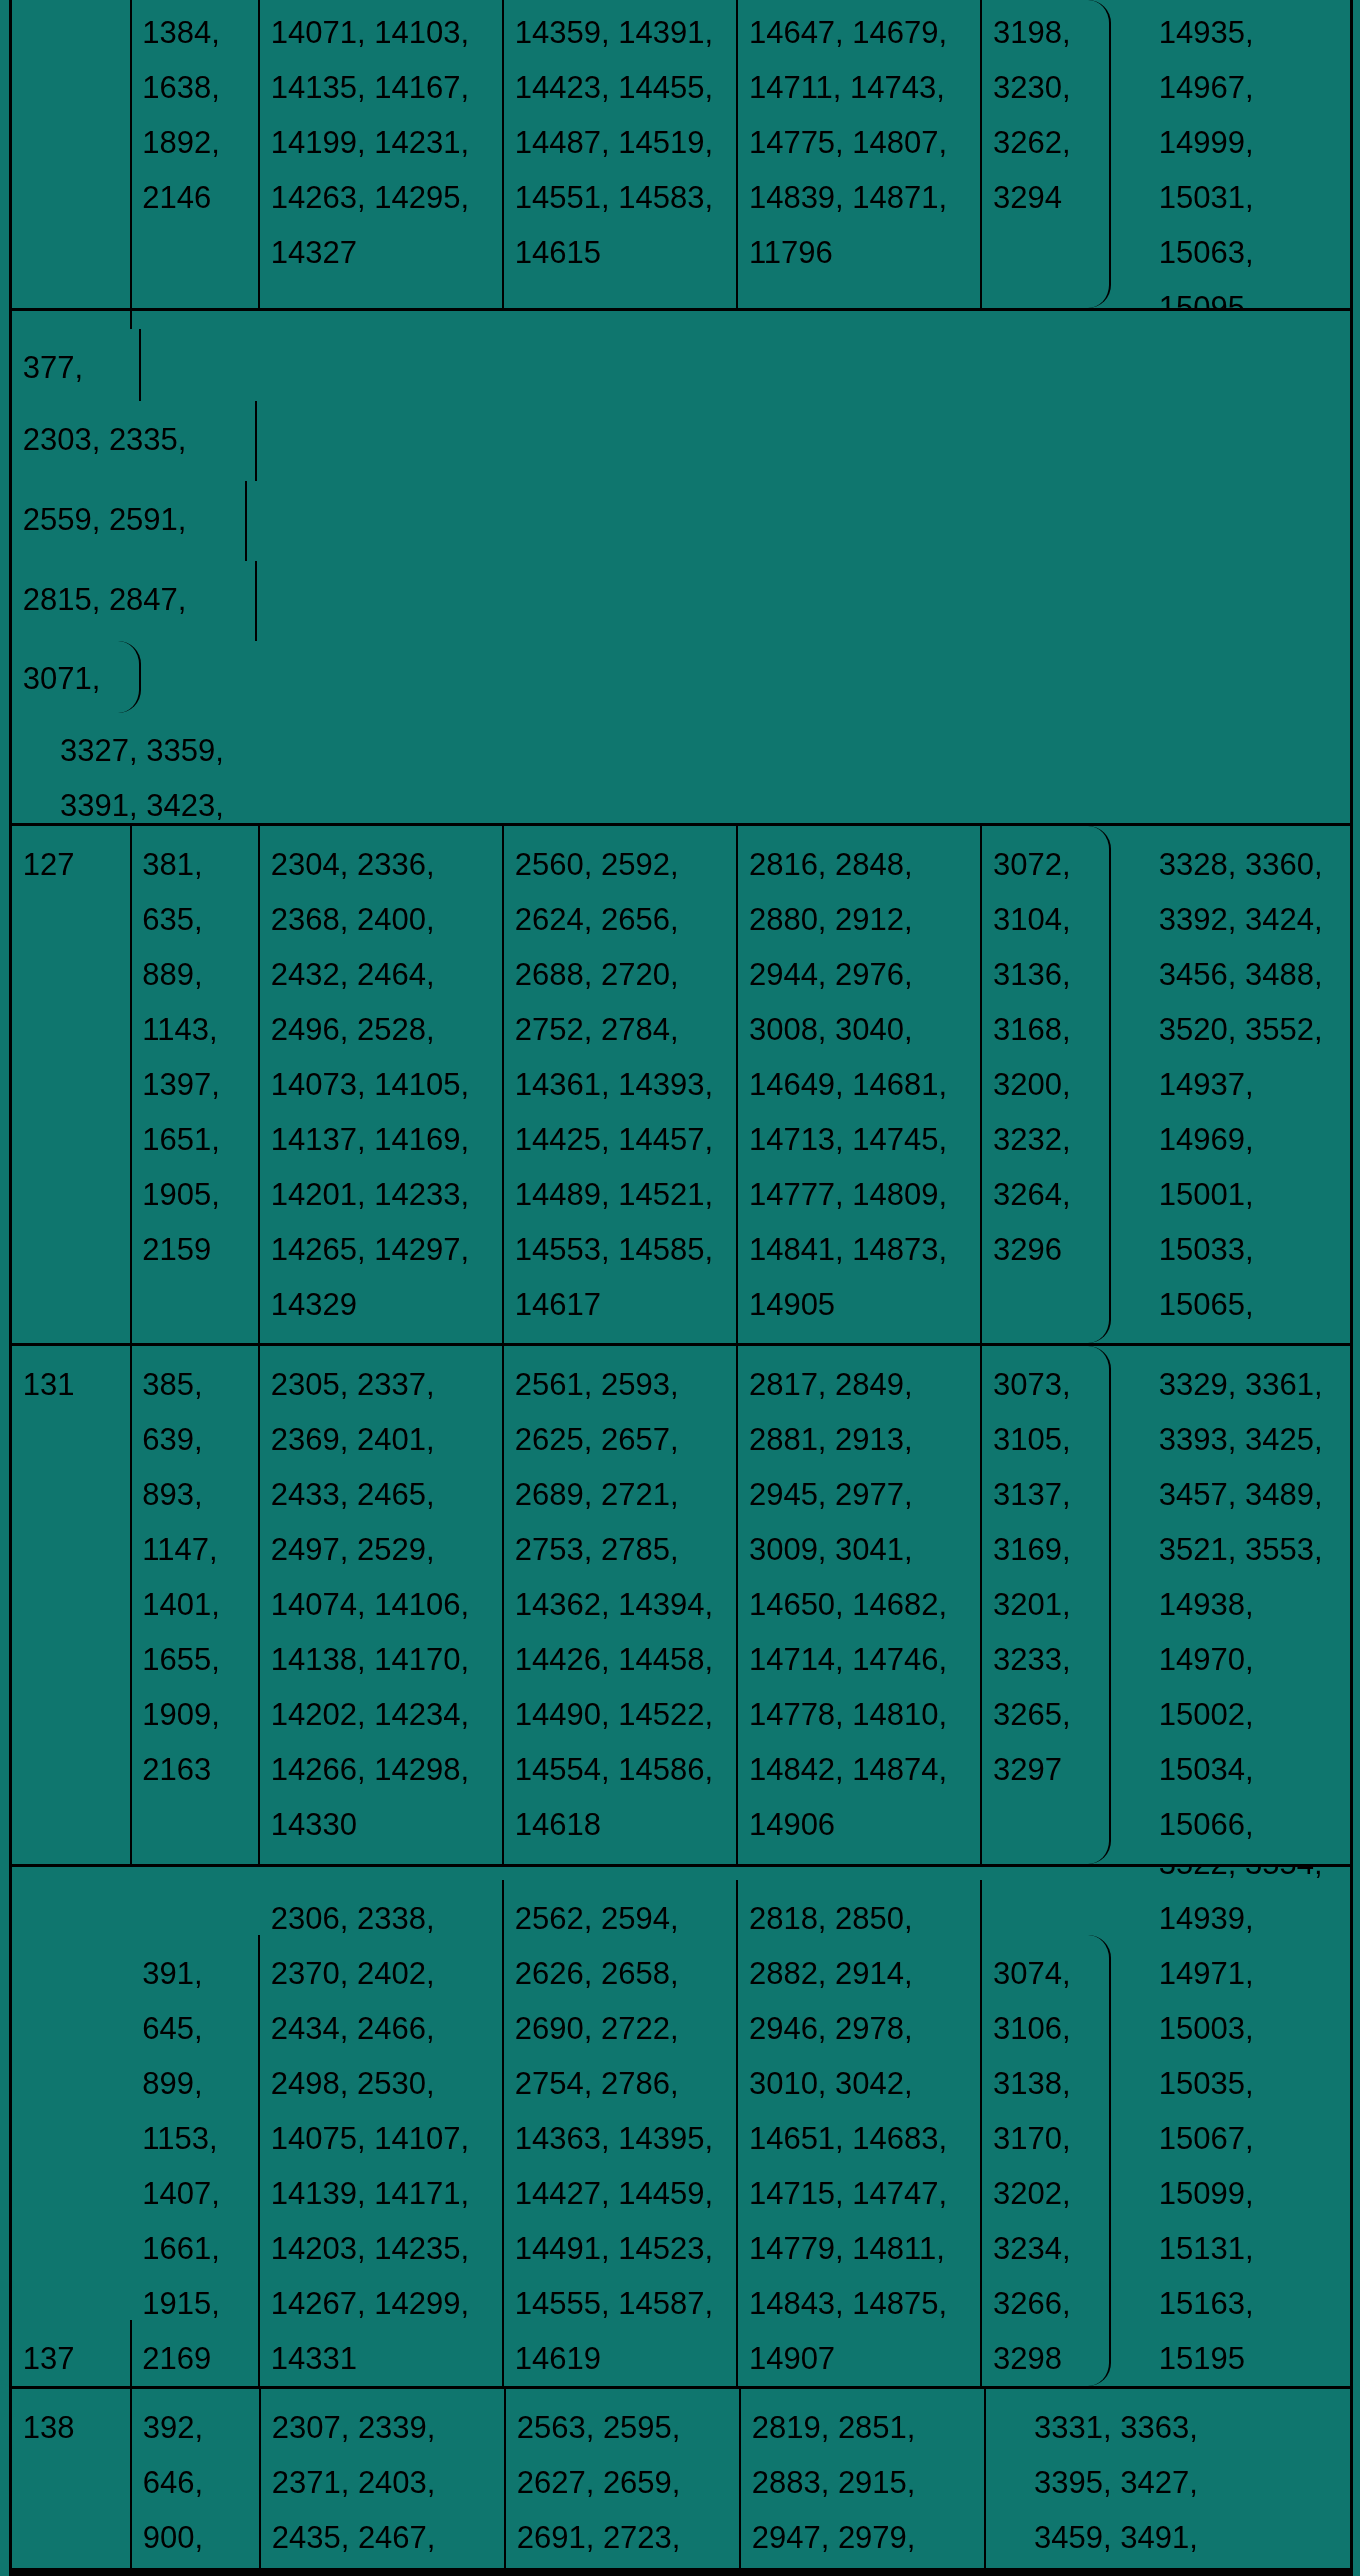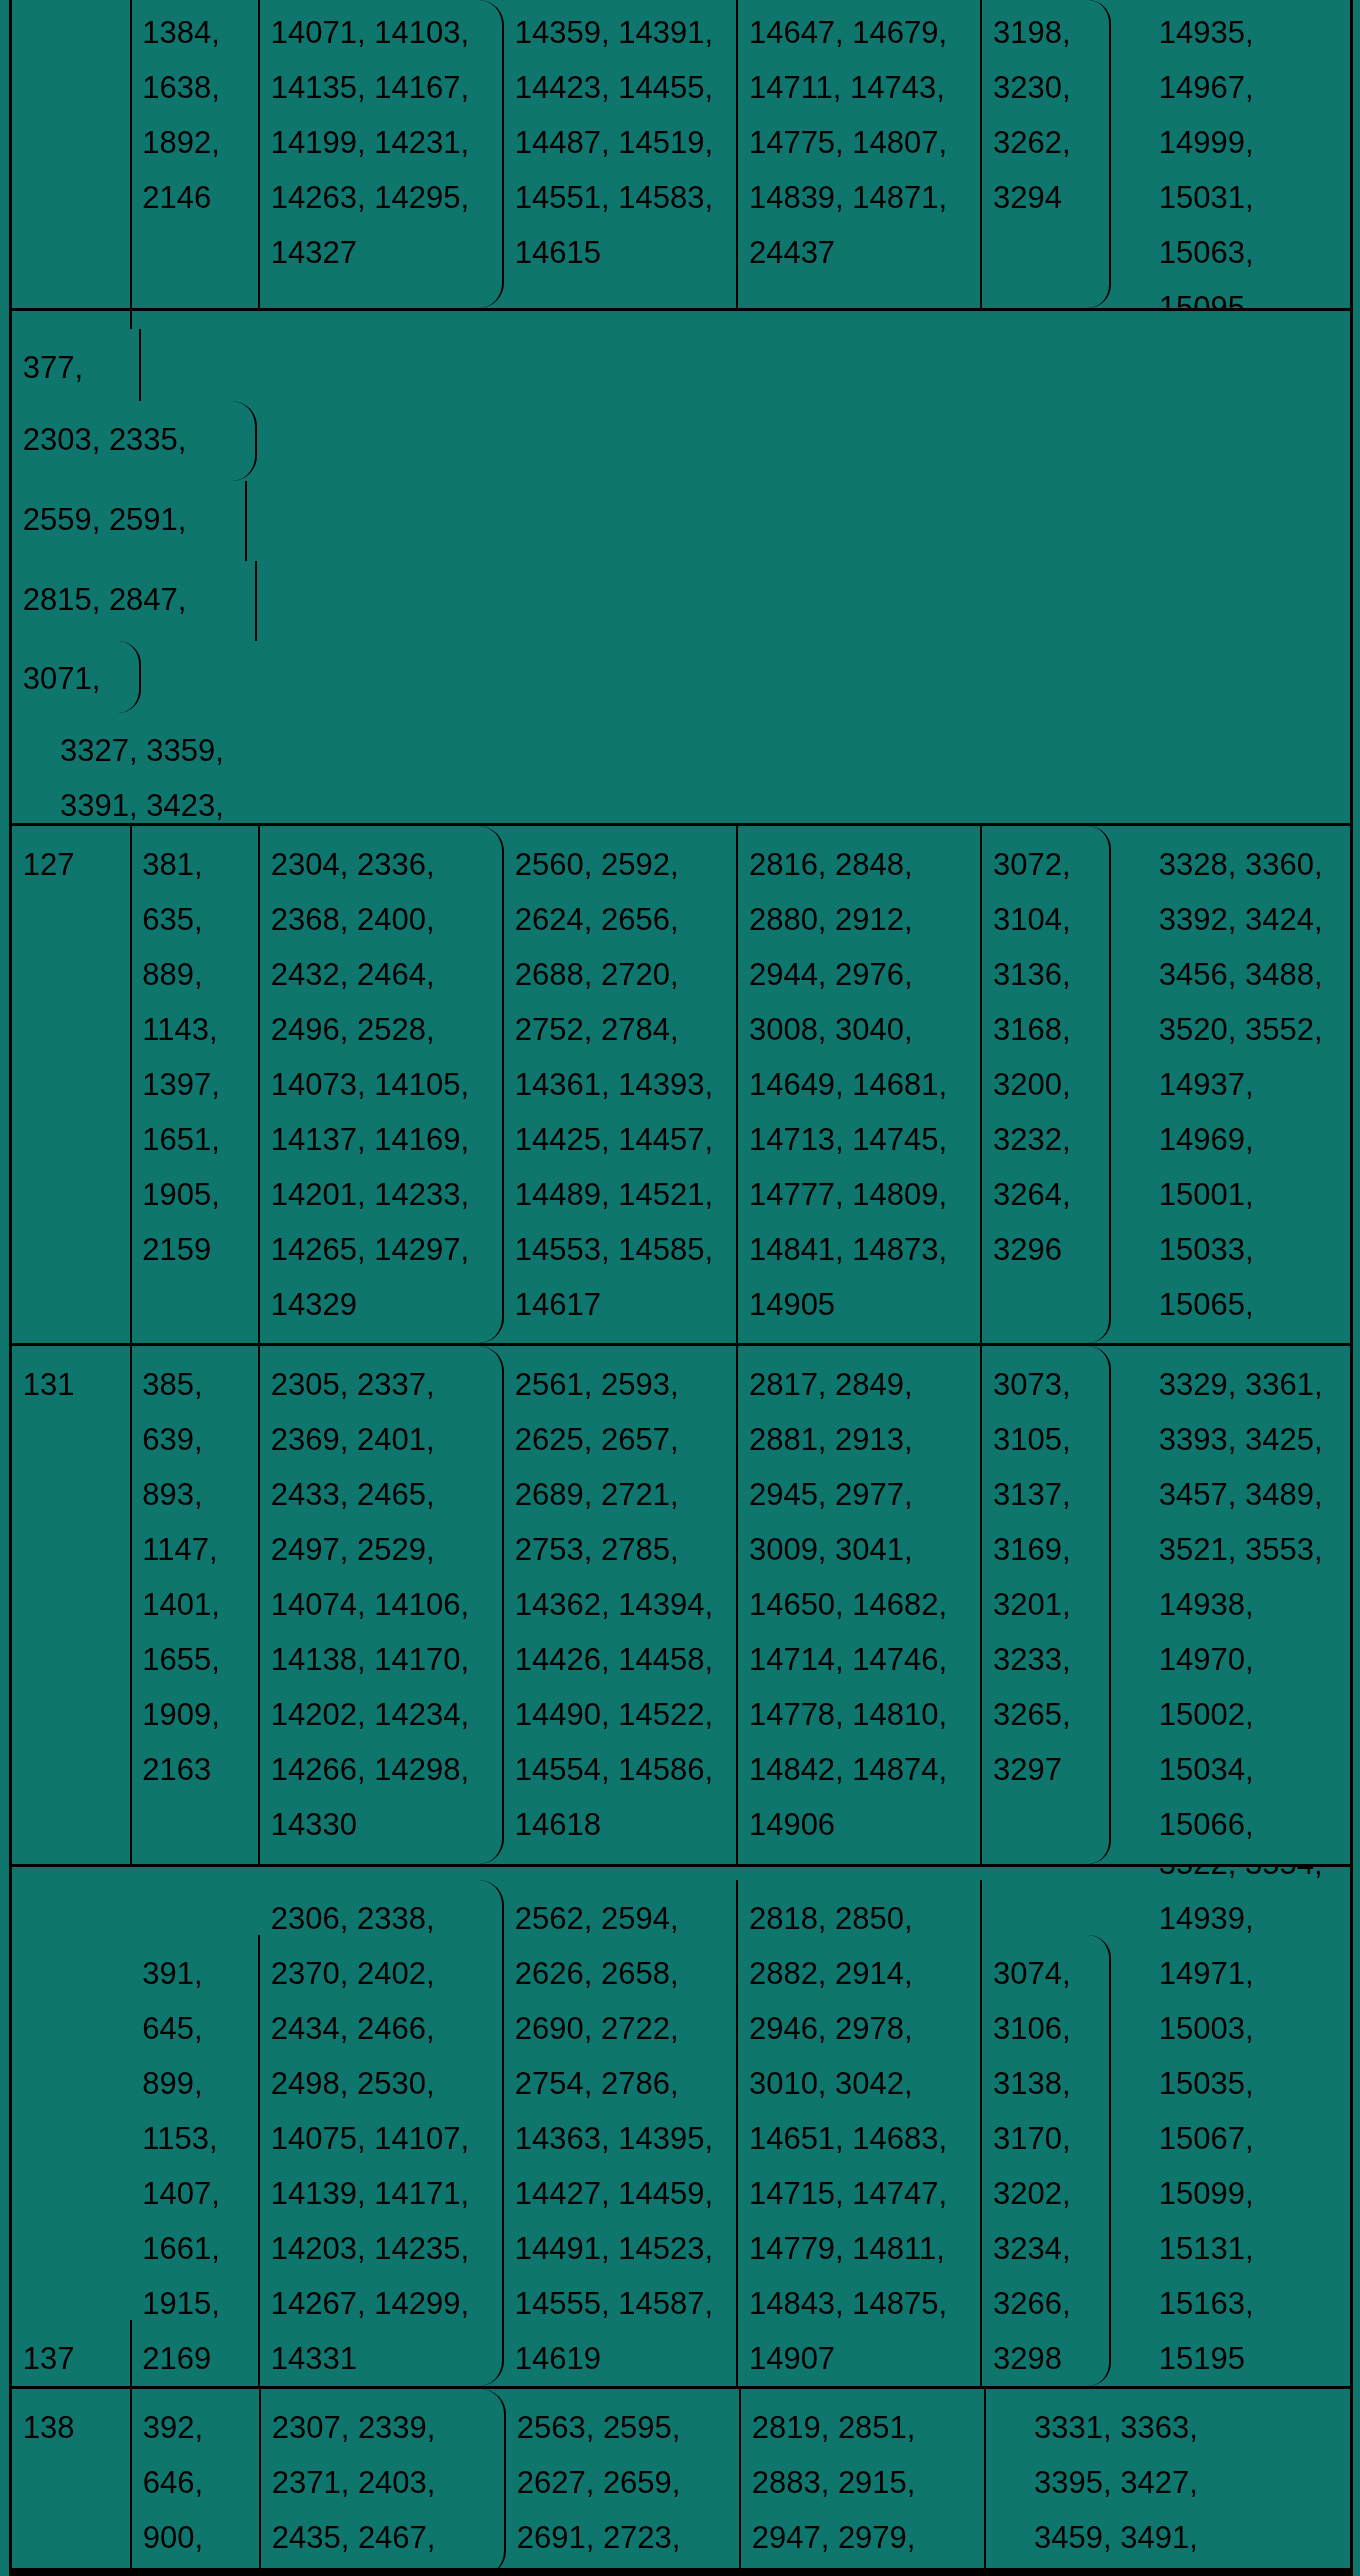--- a/index.html
+++ b/index.html
@@ -30,21 +30,21 @@
     padding: 10.7px 5.4px 0 10.7px;
     font-size: 31px;
     line-height: 55px;
     white-space: pre-line;
     overflow: hidden;
   }
   .r0 .cell { padding-top: 5.4px; }
   .cell:last-child { border-right: none; }
   .c0 { width: 120px; }
   .c1 { width: 129px; }
-  .c2 { width: 245px; border-radius: 25px; }
+  .c2 { width: 245px; }
   .c3 { width: 235px; }
   .c4 { width: 245px; }
   .c5 { width: 129px; border-radius: 23px; }
   .c6 { width: 240px; padding-left: 48px; }
   .bottom-bar {
     position: absolute; left: 9px; bottom: 0;
     width: 1344px; height: 8px; background: #000;
   }
 </style>
 </head>
@@ -66,21 +66,21 @@
 14327</div>
       <div class="cell c3">14359, 14391,
 14423, 14455,
 14487, 14519,
 14551, 14583,
 14615</div>
       <div class="cell c4">14647, 14679,
 14711, 14743,
 14775, 14807,
 14839, 14871,
-24437</div>
+11796</div>
       <div class="cell c5">3198,
 3230,
 3262,
 3294</div>
       <div class="cell c6">14935, 14967,
 14999, 15031,
 15063, 15095,
 15127, 15159,
 15191</div>
     </div>

